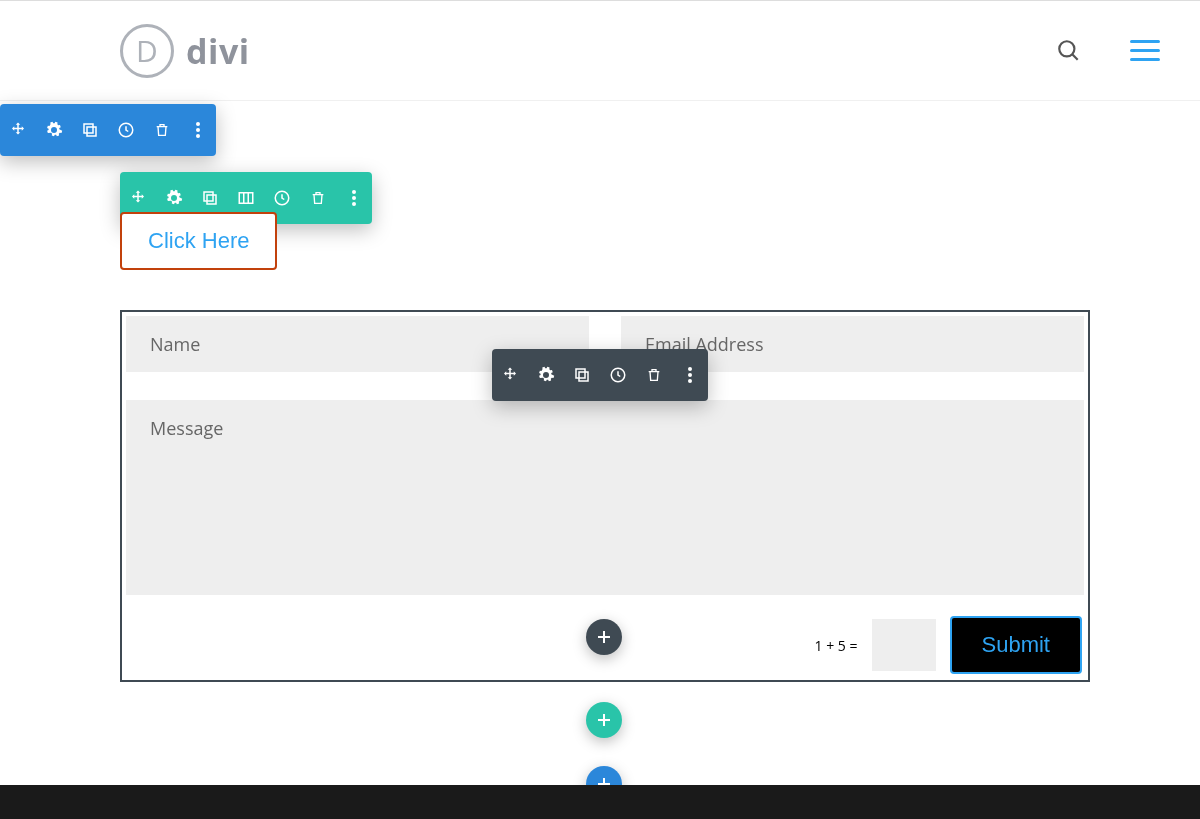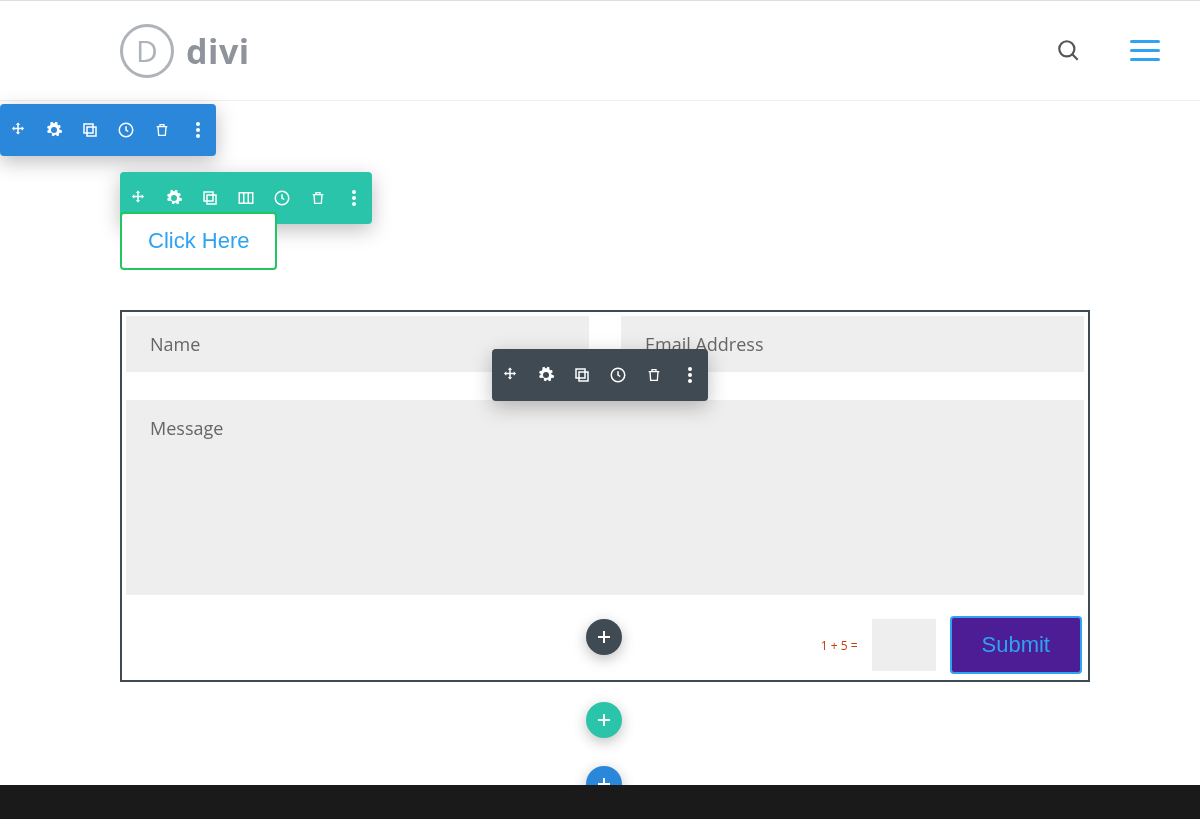--- a/index.html
+++ b/index.html
@@ -85,21 +85,21 @@
   .toolbar.blue { background: #2b87da; }
   .toolbar.green { background: #29c4a9; }
   .toolbar.dark { background: #3f4a53; }
   .toolbar svg { display: block; }
 
   
   .click-here {
     position: absolute;
     left: 120px;
     top: 212px;
-    border: 2px solid #22c55e;
+    border: 2px solid #c2410c;
     color: #2ea3f2;
     background: #fff;
     font-size: 22px;
     padding: 14px 26px;
     border-radius: 4px;
     cursor: pointer;
   }
   
   .form-module {
     position: absolute;
@@ -133,33 +133,33 @@
   }
   .form-bottom {
     display: flex;
     align-items: center;
     justify-content: flex-end;
     margin-top: 16px;
     gap: 14px;
     padding: 0 2px 2px 0;
   }
   .captcha-text {
-    font-size: 12px;
-    color: #c2410c;
+    font-size: 14px;
+    color: #000000;
   }
   .captcha-input {
     width: 64px;
     height: 52px;
     background: #eeeeee;
     border: none;
   }
   .submit-btn {
     border: 2px solid #2ea3f2;
     color: #2ea3f2;
-    background: #4c1d95;
+    background: #000000;
     font-size: 22px;
     padding: 14px 30px;
     border-radius: 4px;
     cursor: pointer;
   }
   
   .circle-btn {
     position: absolute;
     width: 36px;
     height: 36px;

